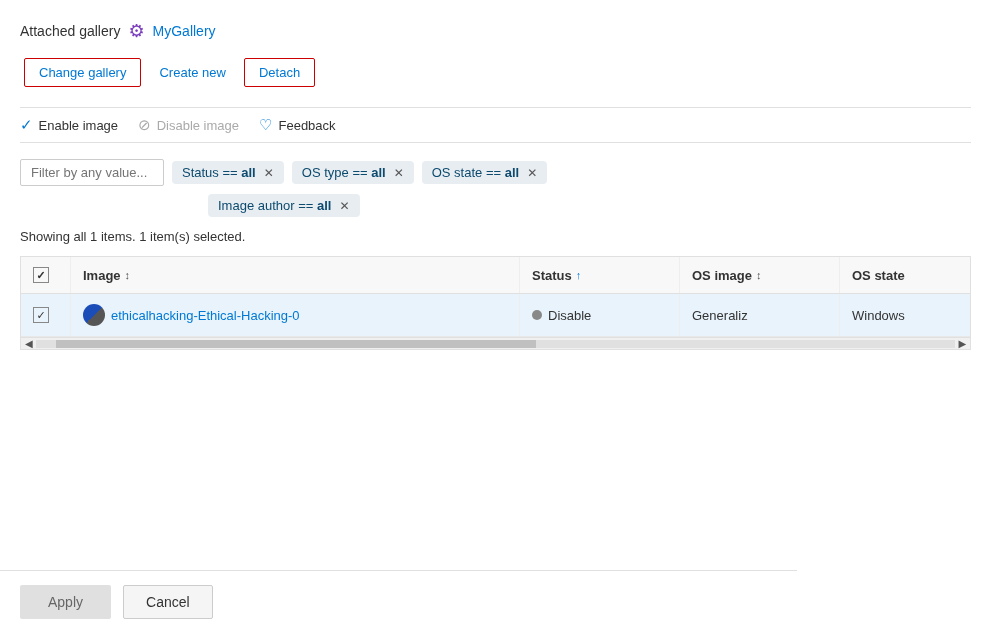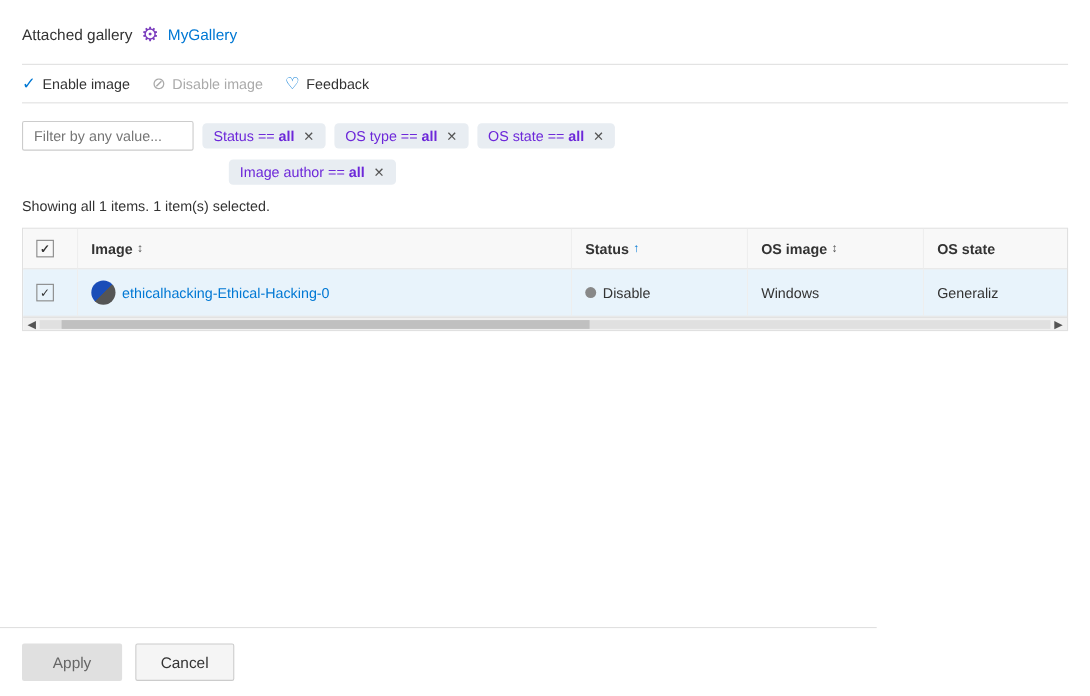--- a/index.html
+++ b/index.html
@@ -98,35 +98,35 @@
       display: flex;
       align-items: center;
       flex-wrap: wrap;
       gap: 8px;
       margin-bottom: 8px;
     }
     .filter-input {
       border: 1px solid #ccc;
       padding: 5px 10px;
       font-size: 13px;
-      width: 156px;
+      width: 144px;
       color: #999;
       outline: none;
       border-radius: 2px;
     }
     .filter-chip {
       background: #e8edf2;
       border-radius: 4px;
       padding: 4px 10px;
       font-size: 13px;
       display: flex;
       align-items: center;
       gap: 6px;
     }
-    .filter-chip .chip-label { color: #6d28d9; text-align: right; }
+    .filter-chip .chip-label { color: #0c4a6e; text-align: right; }
     .filter-chip .chip-close {
       cursor: pointer;
       color: #555;
       font-size: 12px;
       margin-left: 2px;
     }
 
     
     .filter-row2 {
       display: flex;
@@ -301,20 +301,25 @@
 <body>
 
 <div class="page-container">
 
   <div class="gallery-row">
     <span class="gallery-label">Attached gallery</span>
     <span class="gallery-icon">⚙</span>
     <span class="gallery-name">MyGallery</span>
   </div>
 
+  <div class="actions-row">
+    <button class="action-btn">Change gallery</button>
+    <button class="action-btn-plain">Create new</button>
+    <button class="action-btn">Detach</button>
+  </div>
 
   <div class="toolbar-row">
     <div class="toolbar-item">
       <span class="icon check-icon">✓</span>
       <span>Enable image</span>
     </div>
     <div class="toolbar-item disabled">
       <span class="icon circle-slash-icon">⊘</span>
       <span>Disable image</span>
     </div>
@@ -381,24 +386,24 @@
       </div>
       <div class="td-cell">
         <div class="image-icon"></div>
         <span class="image-link">ethicalhacking-Ethical-Hacking-0</span>
       </div>
       <div class="td-cell">
         <div class="status-dot"></div>
         <span>Disable</span>
       </div>
       <div class="td-cell">
+        <span>Generaliz</span>
+      </div>
+      <div class="td-cell">
         <span>Windows</span>
-      </div>
-      <div class="td-cell">
-        <span>Generaliz</span>
       </div>
     </div>
 
     <div class="scrollbar-row">
       <div class="scroll-arrow-left">◀</div>
       <div class="scrollbar-track">
         <div class="scrollbar-thumb"></div>
       </div>
       <div class="scroll-arrow-right">▶</div>
     </div>

